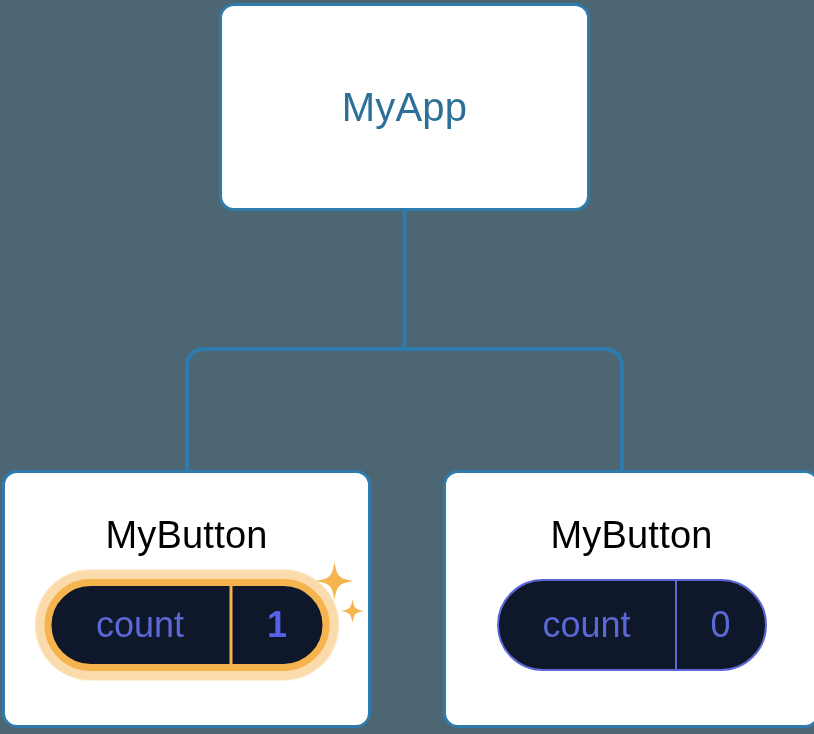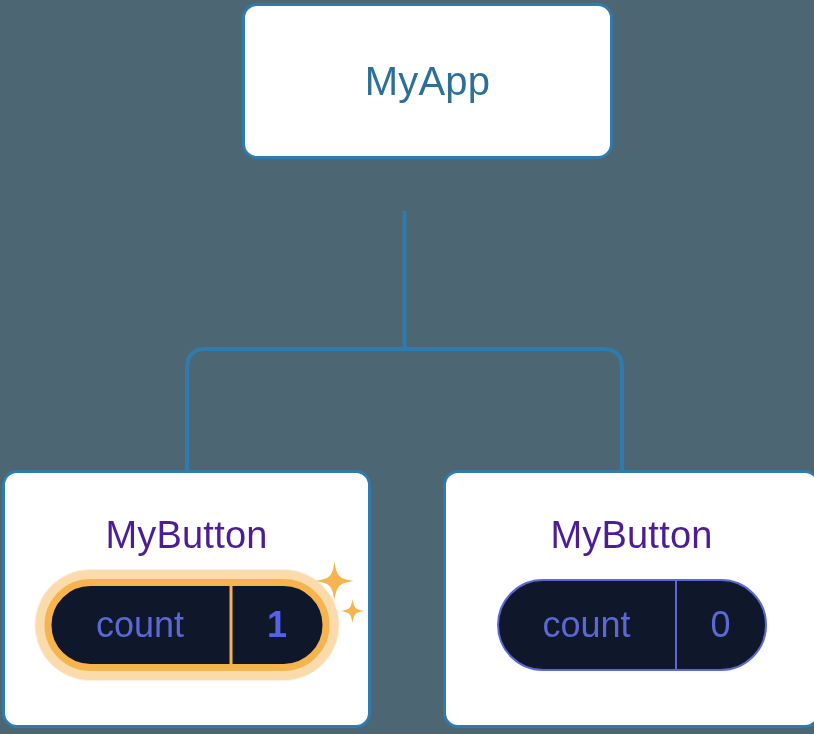--- a/index.html
+++ b/index.html
@@ -38,22 +38,21 @@
     border-radius: 15px;
     box-sizing: border-box;
     z-index: 2;
   }
 
   
   #node-root {
     left: 219px;
     top: 3px;
     width: 371px;
-    height: 156px;
-    margin-left: 23px;
+    height: 208px;
   }
   #node-root .node-title {
     position: absolute;
     left: 0;
     right: 0;
     top: 50%;
     transform: translateY(-50%);
     text-align: center;
     color: #2c7099;
     font-size: 40px;
@@ -73,21 +72,21 @@
   #node-child-1 {
     left: 443px;
     width: 377px;
   }
   .node-child .node-title {
     position: absolute;
     left: 0;
     right: 0;
     top: 41px;
     text-align: center;
-    color: #4c1d95;
+    color: #000000;
     font-size: 38px;
     font-weight: 400;
     letter-spacing: 0.2px;
   }
 
   
   .pill-wrap {
     position: absolute;
     top: 106px;
     left: 50%;

